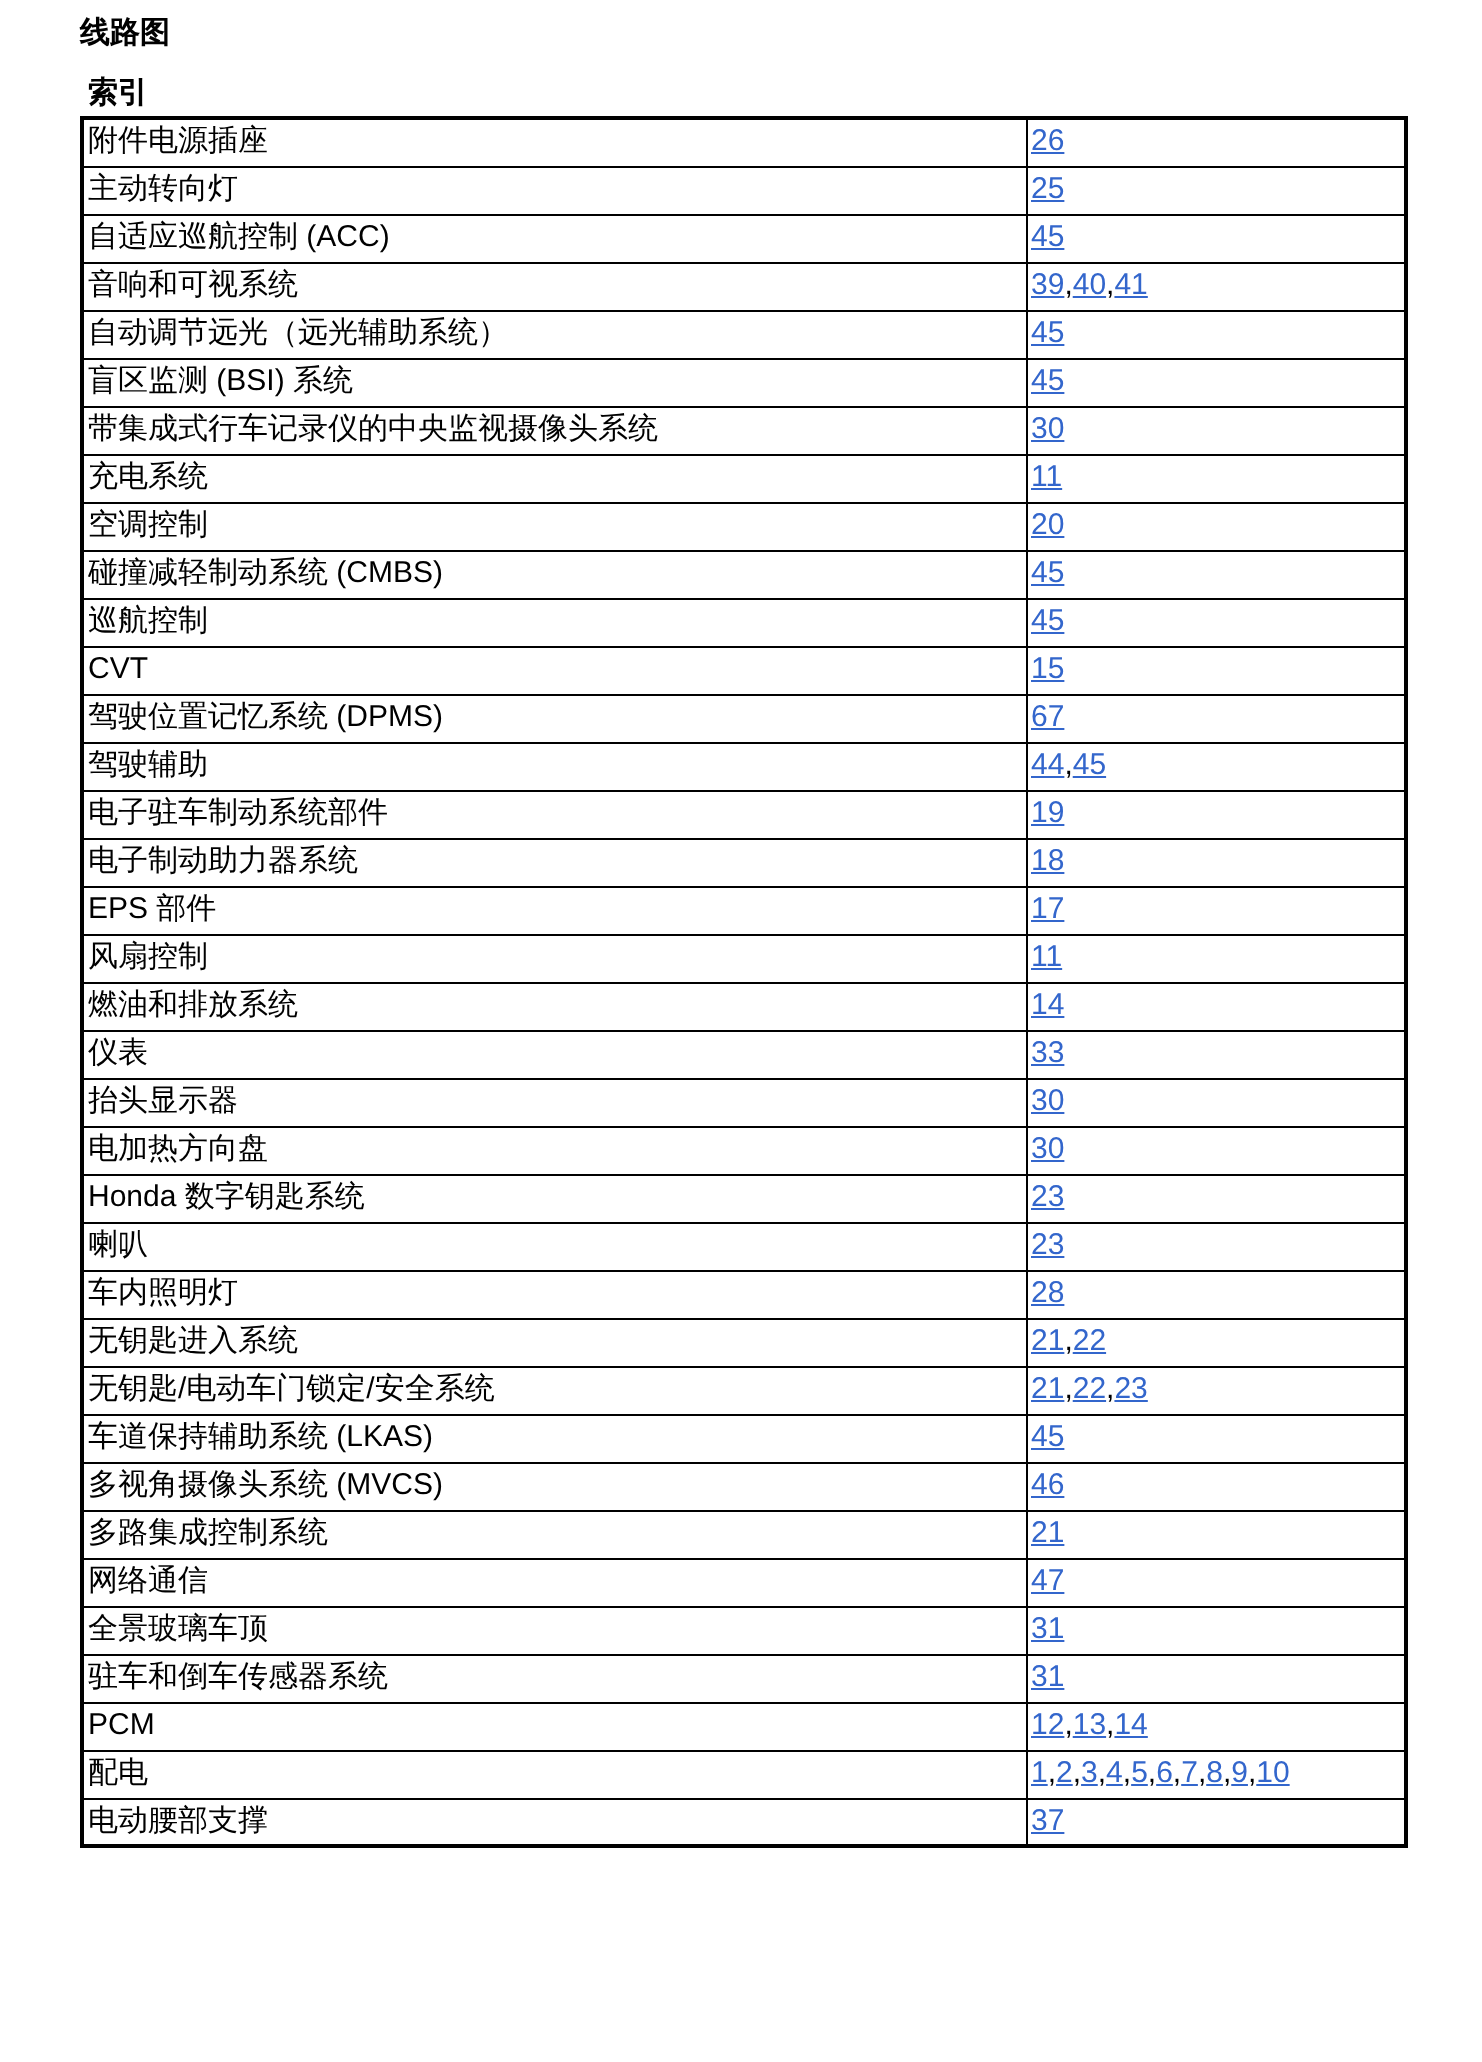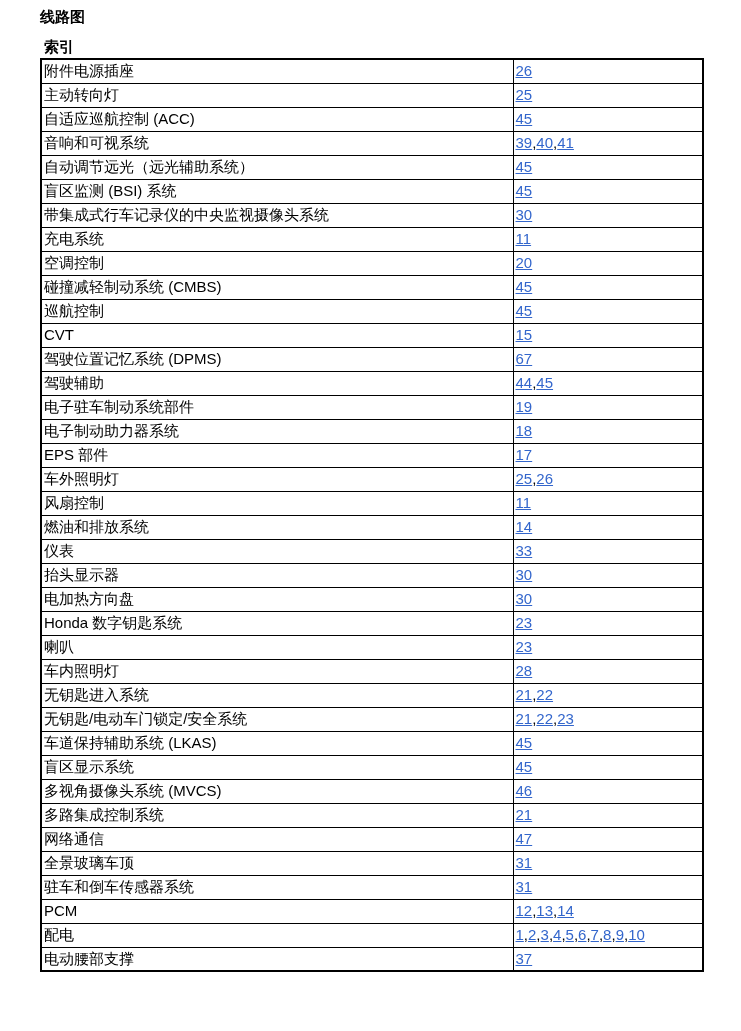--- a/index.html
+++ b/index.html
@@ -123,24 +123,20 @@
         </tr>
         <tr>
           <td class="label-cell">电子制动助力器系统</td>
           <td class="pages-cell"><a class="page-link">18</a></td>
         </tr>
         <tr>
           <td class="label-cell">EPS 部件</td>
           <td class="pages-cell"><a class="page-link">17</a></td>
         </tr>
         <tr>
-          <td class="label-cell">车外照明灯</td>
-          <td class="pages-cell"><a class="page-link">25</a><span class="page-sep">,</span><a class="page-link">26</a></td>
-        </tr>
-        <tr>
           <td class="label-cell">风扇控制</td>
           <td class="pages-cell"><a class="page-link">11</a></td>
         </tr>
         <tr>
           <td class="label-cell">燃油和排放系统</td>
           <td class="pages-cell"><a class="page-link">14</a></td>
         </tr>
         <tr>
           <td class="label-cell">仪表</td>
           <td class="pages-cell"><a class="page-link">33</a></td>
@@ -168,24 +164,20 @@
         <tr>
           <td class="label-cell">无钥匙进入系统</td>
           <td class="pages-cell"><a class="page-link">21</a><span class="page-sep">,</span><a class="page-link">22</a></td>
         </tr>
         <tr>
           <td class="label-cell">无钥匙/电动车门锁定/安全系统</td>
           <td class="pages-cell"><a class="page-link">21</a><span class="page-sep">,</span><a class="page-link">22</a><span class="page-sep">,</span><a class="page-link">23</a></td>
         </tr>
         <tr>
           <td class="label-cell">车道保持辅助系统 (LKAS)</td>
-          <td class="pages-cell"><a class="page-link">45</a></td>
-        </tr>
-        <tr>
-          <td class="label-cell">盲区显示系统</td>
           <td class="pages-cell"><a class="page-link">45</a></td>
         </tr>
         <tr>
           <td class="label-cell">多视角摄像头系统 (MVCS)</td>
           <td class="pages-cell"><a class="page-link">46</a></td>
         </tr>
         <tr>
           <td class="label-cell">多路集成控制系统</td>
           <td class="pages-cell"><a class="page-link">21</a></td>
         </tr>

